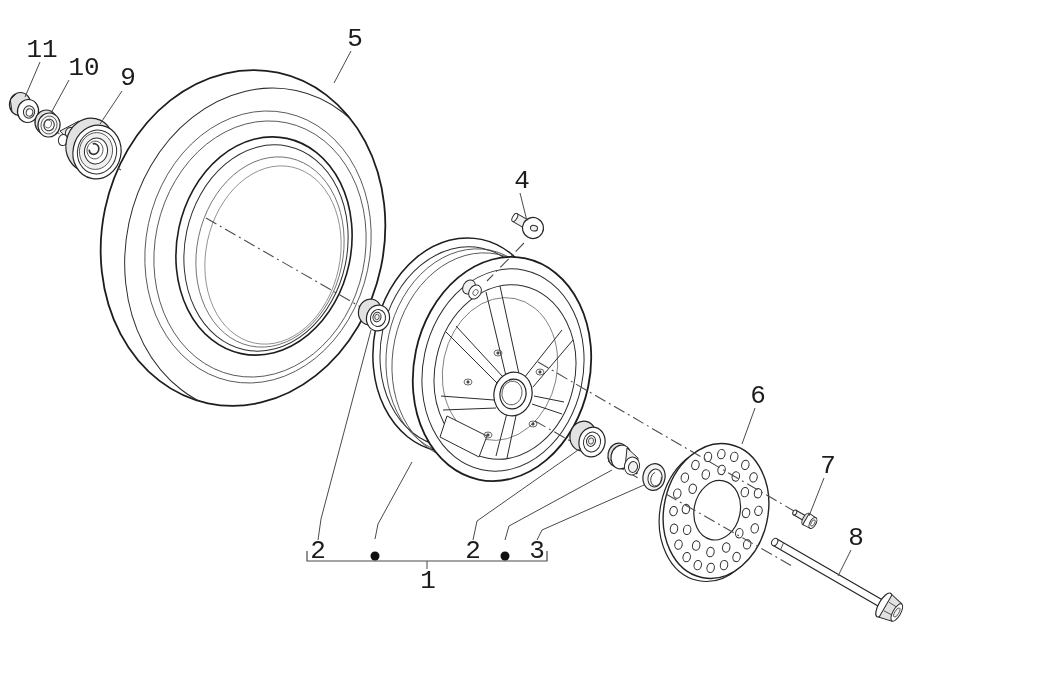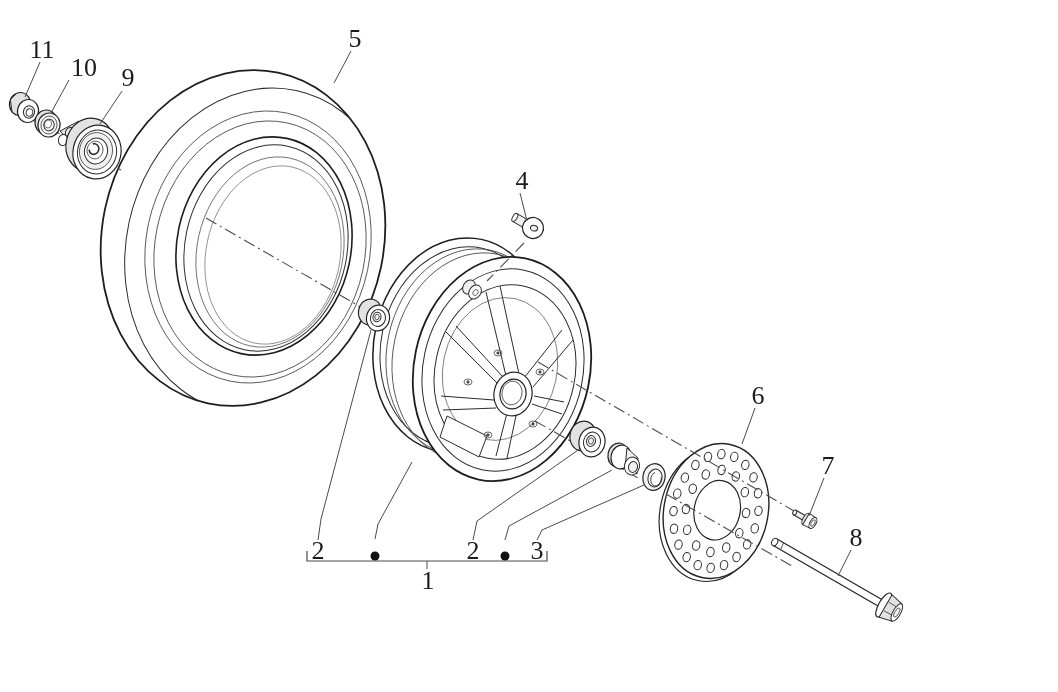--- a/index.html
+++ b/index.html
@@ -1,17 +1,17 @@
 <!DOCTYPE html>
 <html><head>
 <meta charset="utf-8">
 <style>
   html,body{margin:0;padding:0;background:#fff;}
   .stage{position:relative;width:1058px;height:692px;background:#fff;overflow:hidden;
-         font-family:Liberation Serif, serif;}
+         font-family:Liberation Mono, monospace;}
   .stage svg{position:absolute;left:0;top:0;}
   .callout{position:absolute;transform:translate(-50%,-50%);font-size:26px;color:#1c1c1c;
            line-height:1;letter-spacing:0;user-select:none;}
   .ln{stroke:#4a4a4a;stroke-width:1;fill:none;}
   .axis{stroke:#4d4d4d;stroke-width:1.1;fill:none;stroke-dasharray:12 4 2 4;}
   .p15{stroke:#1d1d1d;stroke-width:1.5;fill:none;}
   .p12{stroke:#242424;stroke-width:1.2;fill:none;}
   .p10{stroke:#2c2c2c;stroke-width:1;fill:none;}
   .p08{stroke:#4b4b4b;stroke-width:.85;fill:none;}
   .wfill{fill:#ffffff;}

